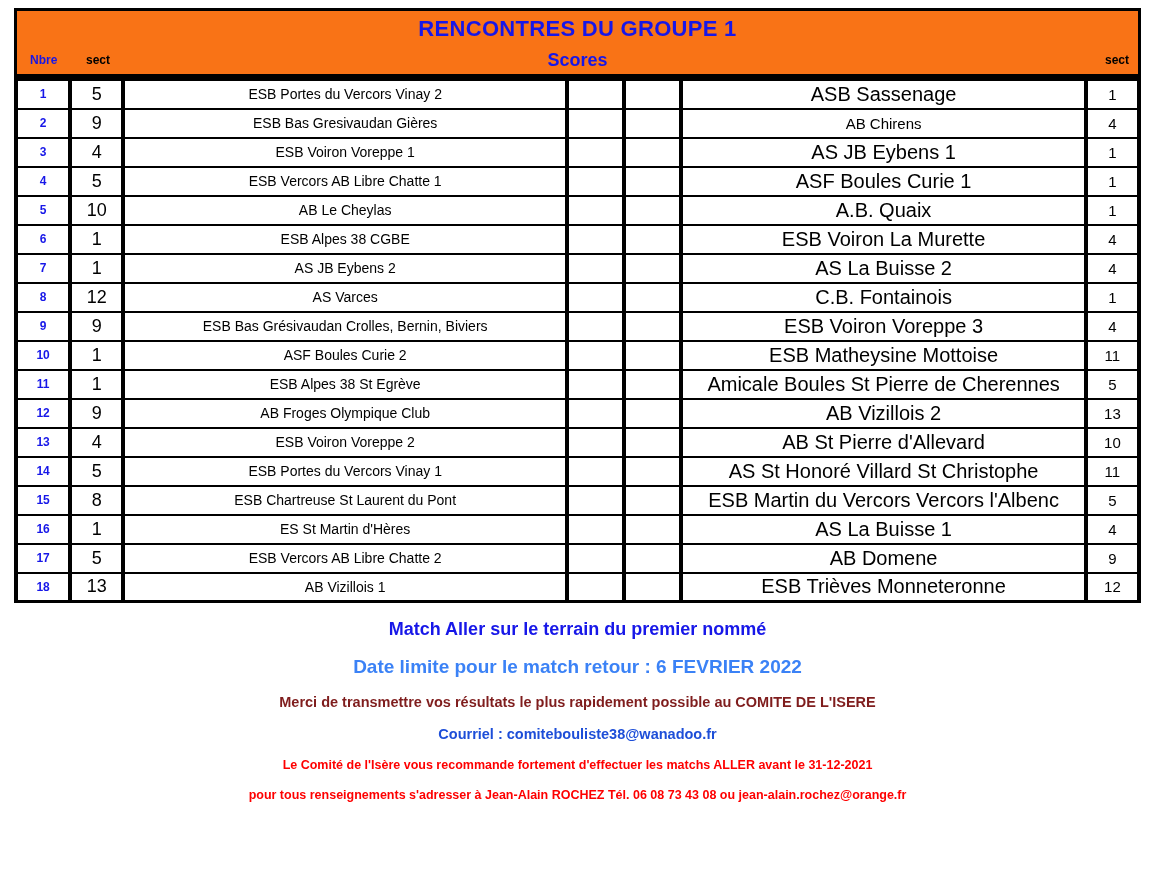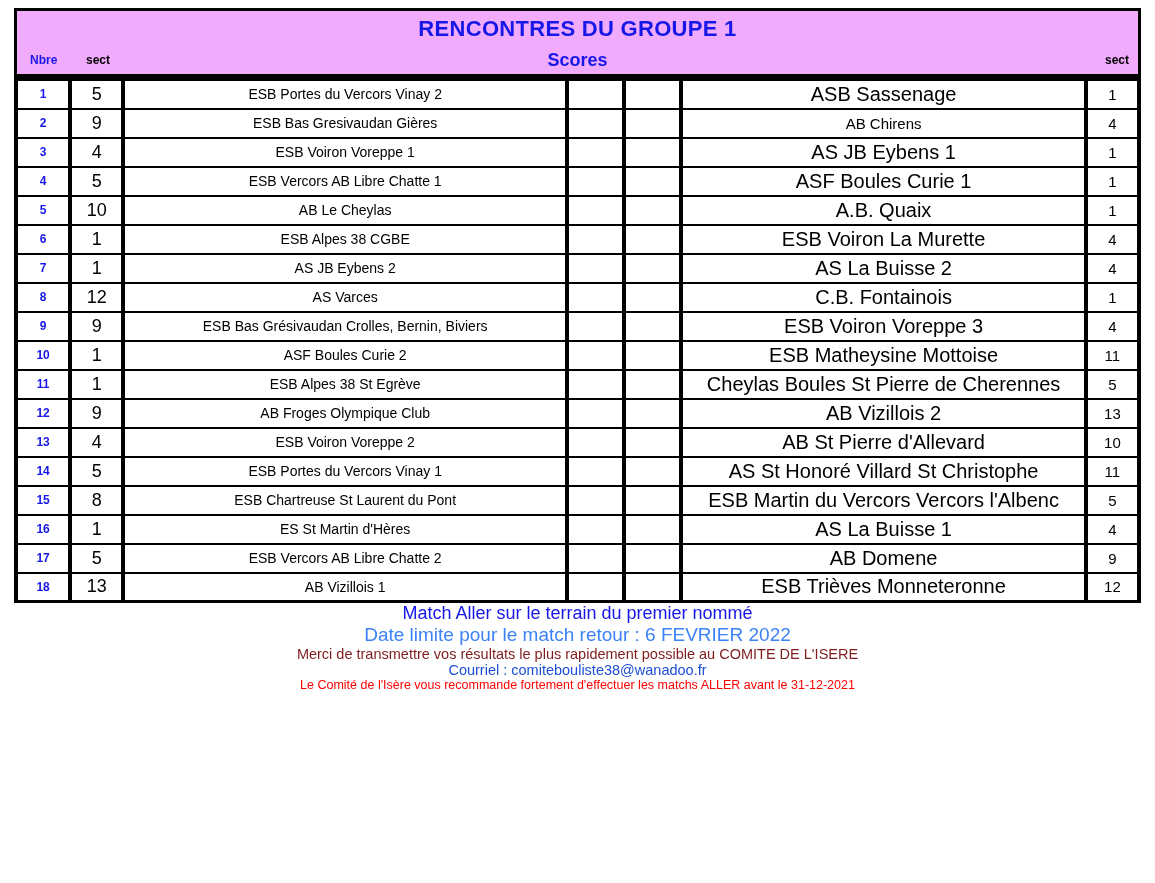--- a/index.html
+++ b/index.html
@@ -5,21 +5,21 @@
   * { box-sizing: border-box; }
   html,body { margin:0; padding:0; }
   body {
     width:1155px; height:883px; background:#ffffff; overflow:hidden;
     font-family:"Liberation Sans","DejaVu Sans",sans-serif; color:#000;
   }
   .sheet { position:relative; width:1127px; margin:8px 14px 0 14px; }
 
   
   .hdr {
-    position:relative; height:70px; background:#f0abfc;
+    position:relative; height:70px; background:#f97316;
     border:3px solid #000; border-bottom-width:4px;
   }
   .hdr .title {
     text-align:center; padding-top:5px;
     font-size:22px; font-weight:bold; color:#1717e8; letter-spacing:.3px;
   }
   .hdr .lbl { position:absolute; bottom:7px; font-size:12px; font-weight:bold; }
   .hdr .lbl-nbre  { left:13px;  color:#1717e8; }
   .hdr .lbl-sectl { left:69px;  color:#000; }
   .hdr .scores {
@@ -42,21 +42,21 @@
   td.nbre      { color:#1717e8; font-weight:bold; font-size:12px; }
   td.home-sect { font-size:18px; }
   td.home-team { font-size:14px; }
   td.score-home, td.score-away { background:#fff; }
   td.away-team { font-size:20px; }
   td.away-team.large { font-size:15px; }
   td.away-sect { font-size:15px; }
 
   
   .footer { text-align:center; }
-  .footer p { margin:0; font-weight:normal; }
+  .footer p { margin:16px; font-weight:bold; }
   .f1 { margin-top:17px; font-size:18px; color:#1717e8; }
   .f2 { margin-top:15px; font-size:19px; color:#3b82f6; }
   .f3 { margin-top:27px; font-size:14.5px; color:#7f1d1d; }
   .f4 { margin-top:5px;  font-size:14.5px; color:#1d4ed8; }
   .f5 { margin-top:22px; font-size:12.5px; color:#fe0000; }
   .f6 { margin-top:4px;  font-size:12.5px; color:#fe0000; }
 </style>
 </head>
 <body>
 
@@ -170,21 +170,21 @@
           <td class="score-away"></td>
           <td class="away-team">ESB Matheysine Mottoise</td>
           <td class="away-sect">11</td>
         </tr>
         <tr>
           <td class="nbre">11</td>
           <td class="home-sect">1</td>
           <td class="home-team">ESB  Alpes 38  St Egrève</td>
           <td class="score-home"></td>
           <td class="score-away"></td>
-          <td class="away-team">Cheylas Boules St Pierre de Cherennes</td>
+          <td class="away-team">Amicale Boules St Pierre de Cherennes</td>
           <td class="away-sect">5</td>
         </tr>
         <tr>
           <td class="nbre">12</td>
           <td class="home-sect">9</td>
           <td class="home-team">AB Froges Olympique Club</td>
           <td class="score-home"></td>
           <td class="score-away"></td>
           <td class="away-team">AB Vizillois 2</td>
           <td class="away-sect">13</td>
@@ -245,15 +245,16 @@
         </tr>
       </tbody>
   </table>
 
   <div class="footer">
     <p class="f1">Match Aller sur le terrain du premier nommé</p>
     <p class="f2">Date limite pour le match retour : 6 FEVRIER 2022</p>
     <p class="f3">Merci de transmettre  vos résultats le plus rapidement possible au COMITE DE L'ISERE</p>
     <p class="f4">Courriel : comitebouliste38@wanadoo.fr</p>
     <p class="f5">Le Comité de l'Isère vous recommande fortement d'effectuer les matchs ALLER avant le 31-12-2021</p>
+    <p class="f6">pour tous renseignements s'adresser à Jean-Alain ROCHEZ Tél. 06 08 73 43 08 ou jean-alain.rochez@orange.fr</p>
   </div>
 
 </div>
 
 </body></html>

